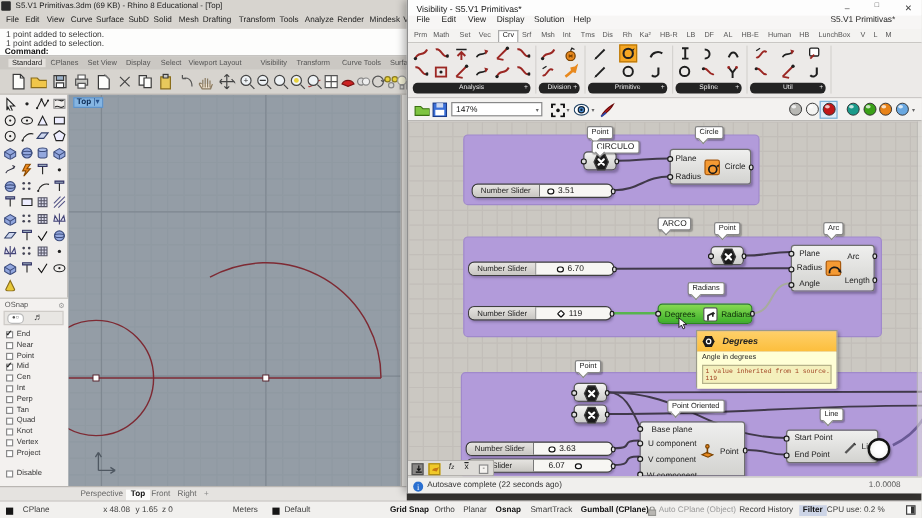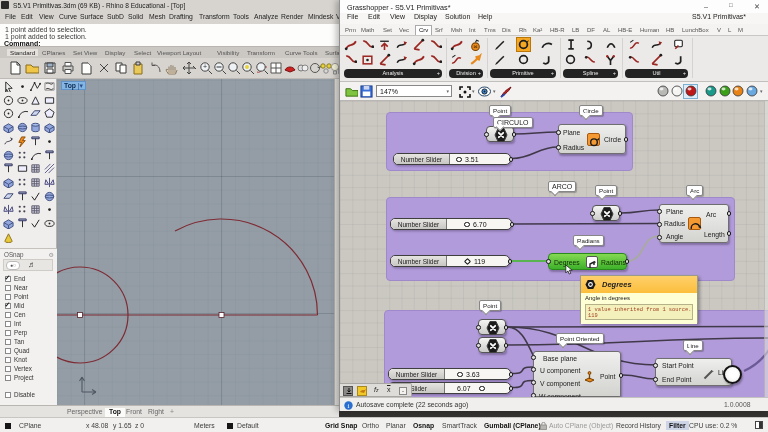--- a/index.html
+++ b/index.html
@@ -487,21 +487,21 @@
 .tag:after{content:"";position:absolute;left:3px;bottom:-3.5px;width:5px;height:5px;background:#fefefe;border-right:1px solid #868686;border-bottom:1px solid #868686;transform:rotate(45deg);}
 .pcap{position:absolute;width:28px;height:16px;background:linear-gradient(#f5f5f3,#ccccca);border:1px solid #555;border-radius:4px;box-shadow:1px 1.5px 2px rgba(40,30,60,0.35);}
 .slid{position:absolute;height:12px;background:#f7f6f3;border:1px solid #3f3f3f;border-radius:5px;box-shadow:1px 1.5px 2px rgba(40,30,60,0.3);}
 .slab{position:absolute;left:0;top:0;bottom:0;width:56px;background:linear-gradient(#e6e4e1,#c9c7c3);border-right:1px solid #777;border-radius:4.5px 0 0 4.5px;font-size:6.5px;color:#222;text-align:center;line-height:10px;}
 .sknob{position:absolute;top:2.5px;width:5.5px;height:5.5px;border-radius:50%;border:1.6px solid #111;background:#fff;}
 .sval{position:absolute;top:1.5px;font-size:7px;color:#111;}
 </style>
 <div style="position:absolute;left:339px;top:411px;width:429px;height:6px;background:#343230;"></div>
 <div id="gh">
 <div class="r" id="ghtitle">
-      <span style="left:7px;top:3px">Grasshopper - S5.V1 Primitivas*</span>
+      <span style="left:7px;top:3px">Visibility - S5.V1 Primitivas*</span>
 <span style="left:364px;top:2px;color:#444">–</span>
       <span style="left:389px;top:2px;color:#444;font-size:6px">□</span>
       <span style="left:414px;top:2px;color:#444">✕</span>
     </div>
 <div class="r" id="ghmenu">
       <span style="left:7px">File</span>
       <span style="left:28px">Edit</span>
       <span style="left:50px">View</span>
       <span style="left:74px">Display</span>
       <span style="left:105px">Solution</span>

